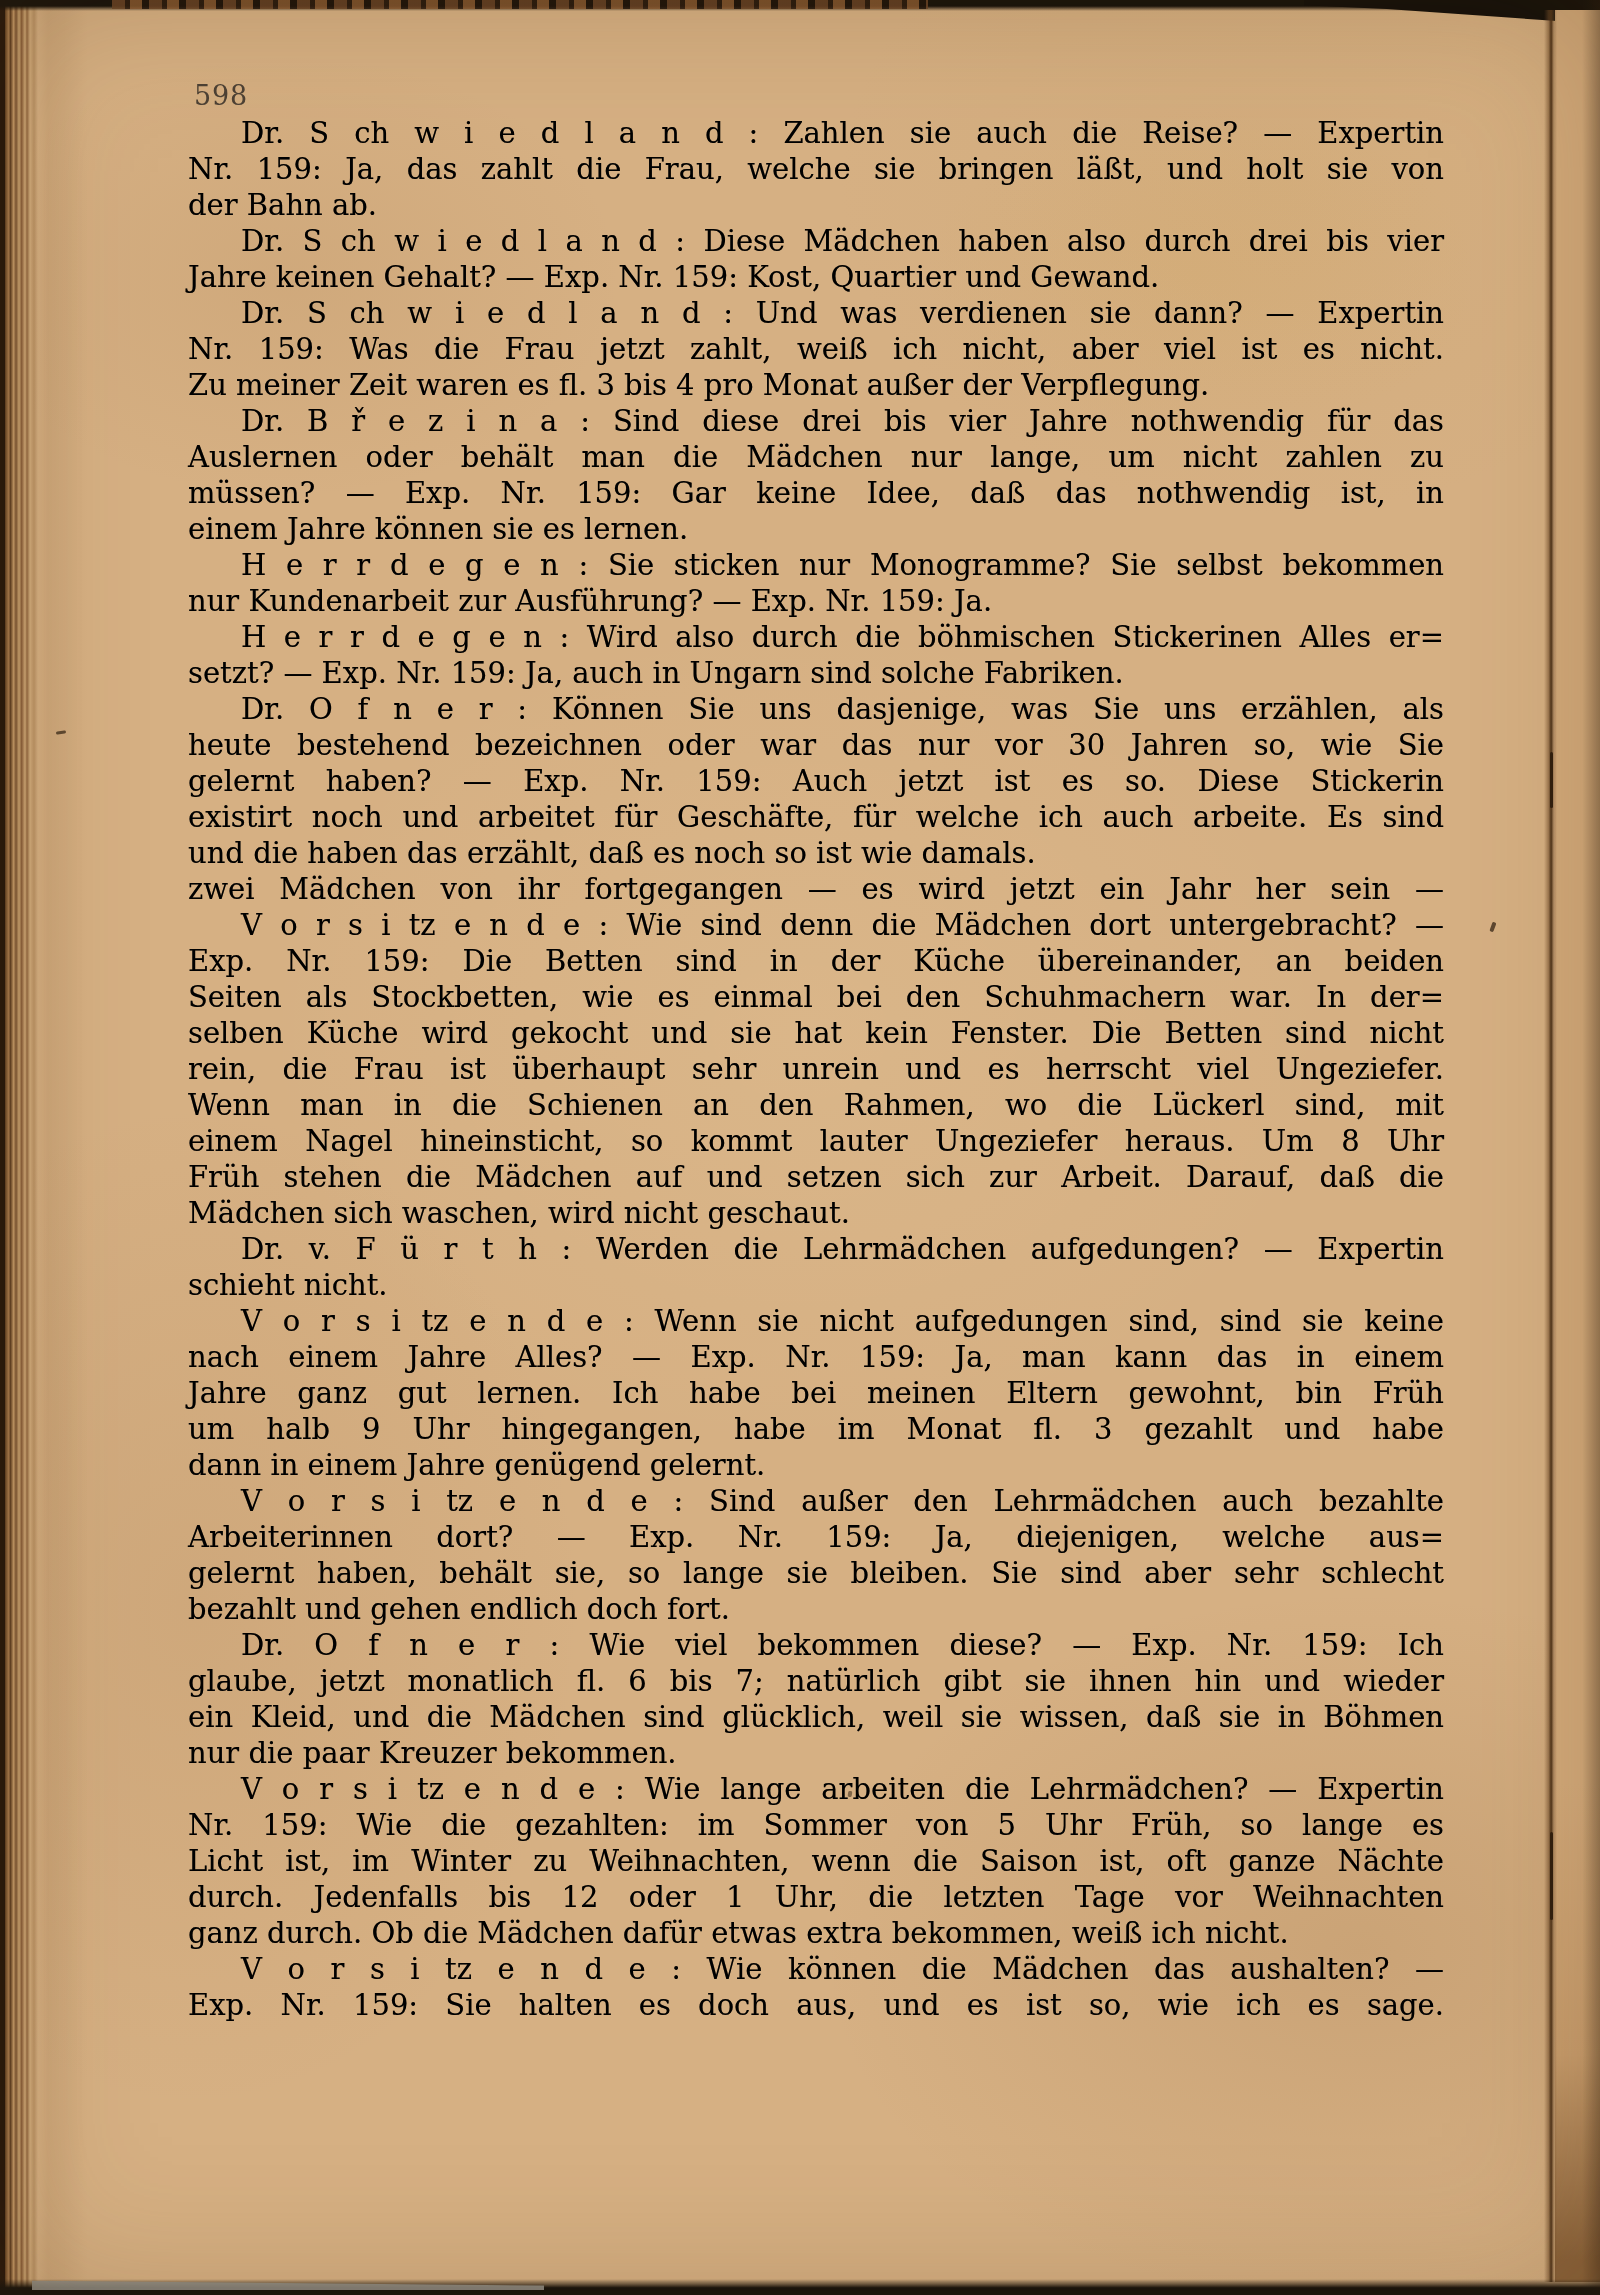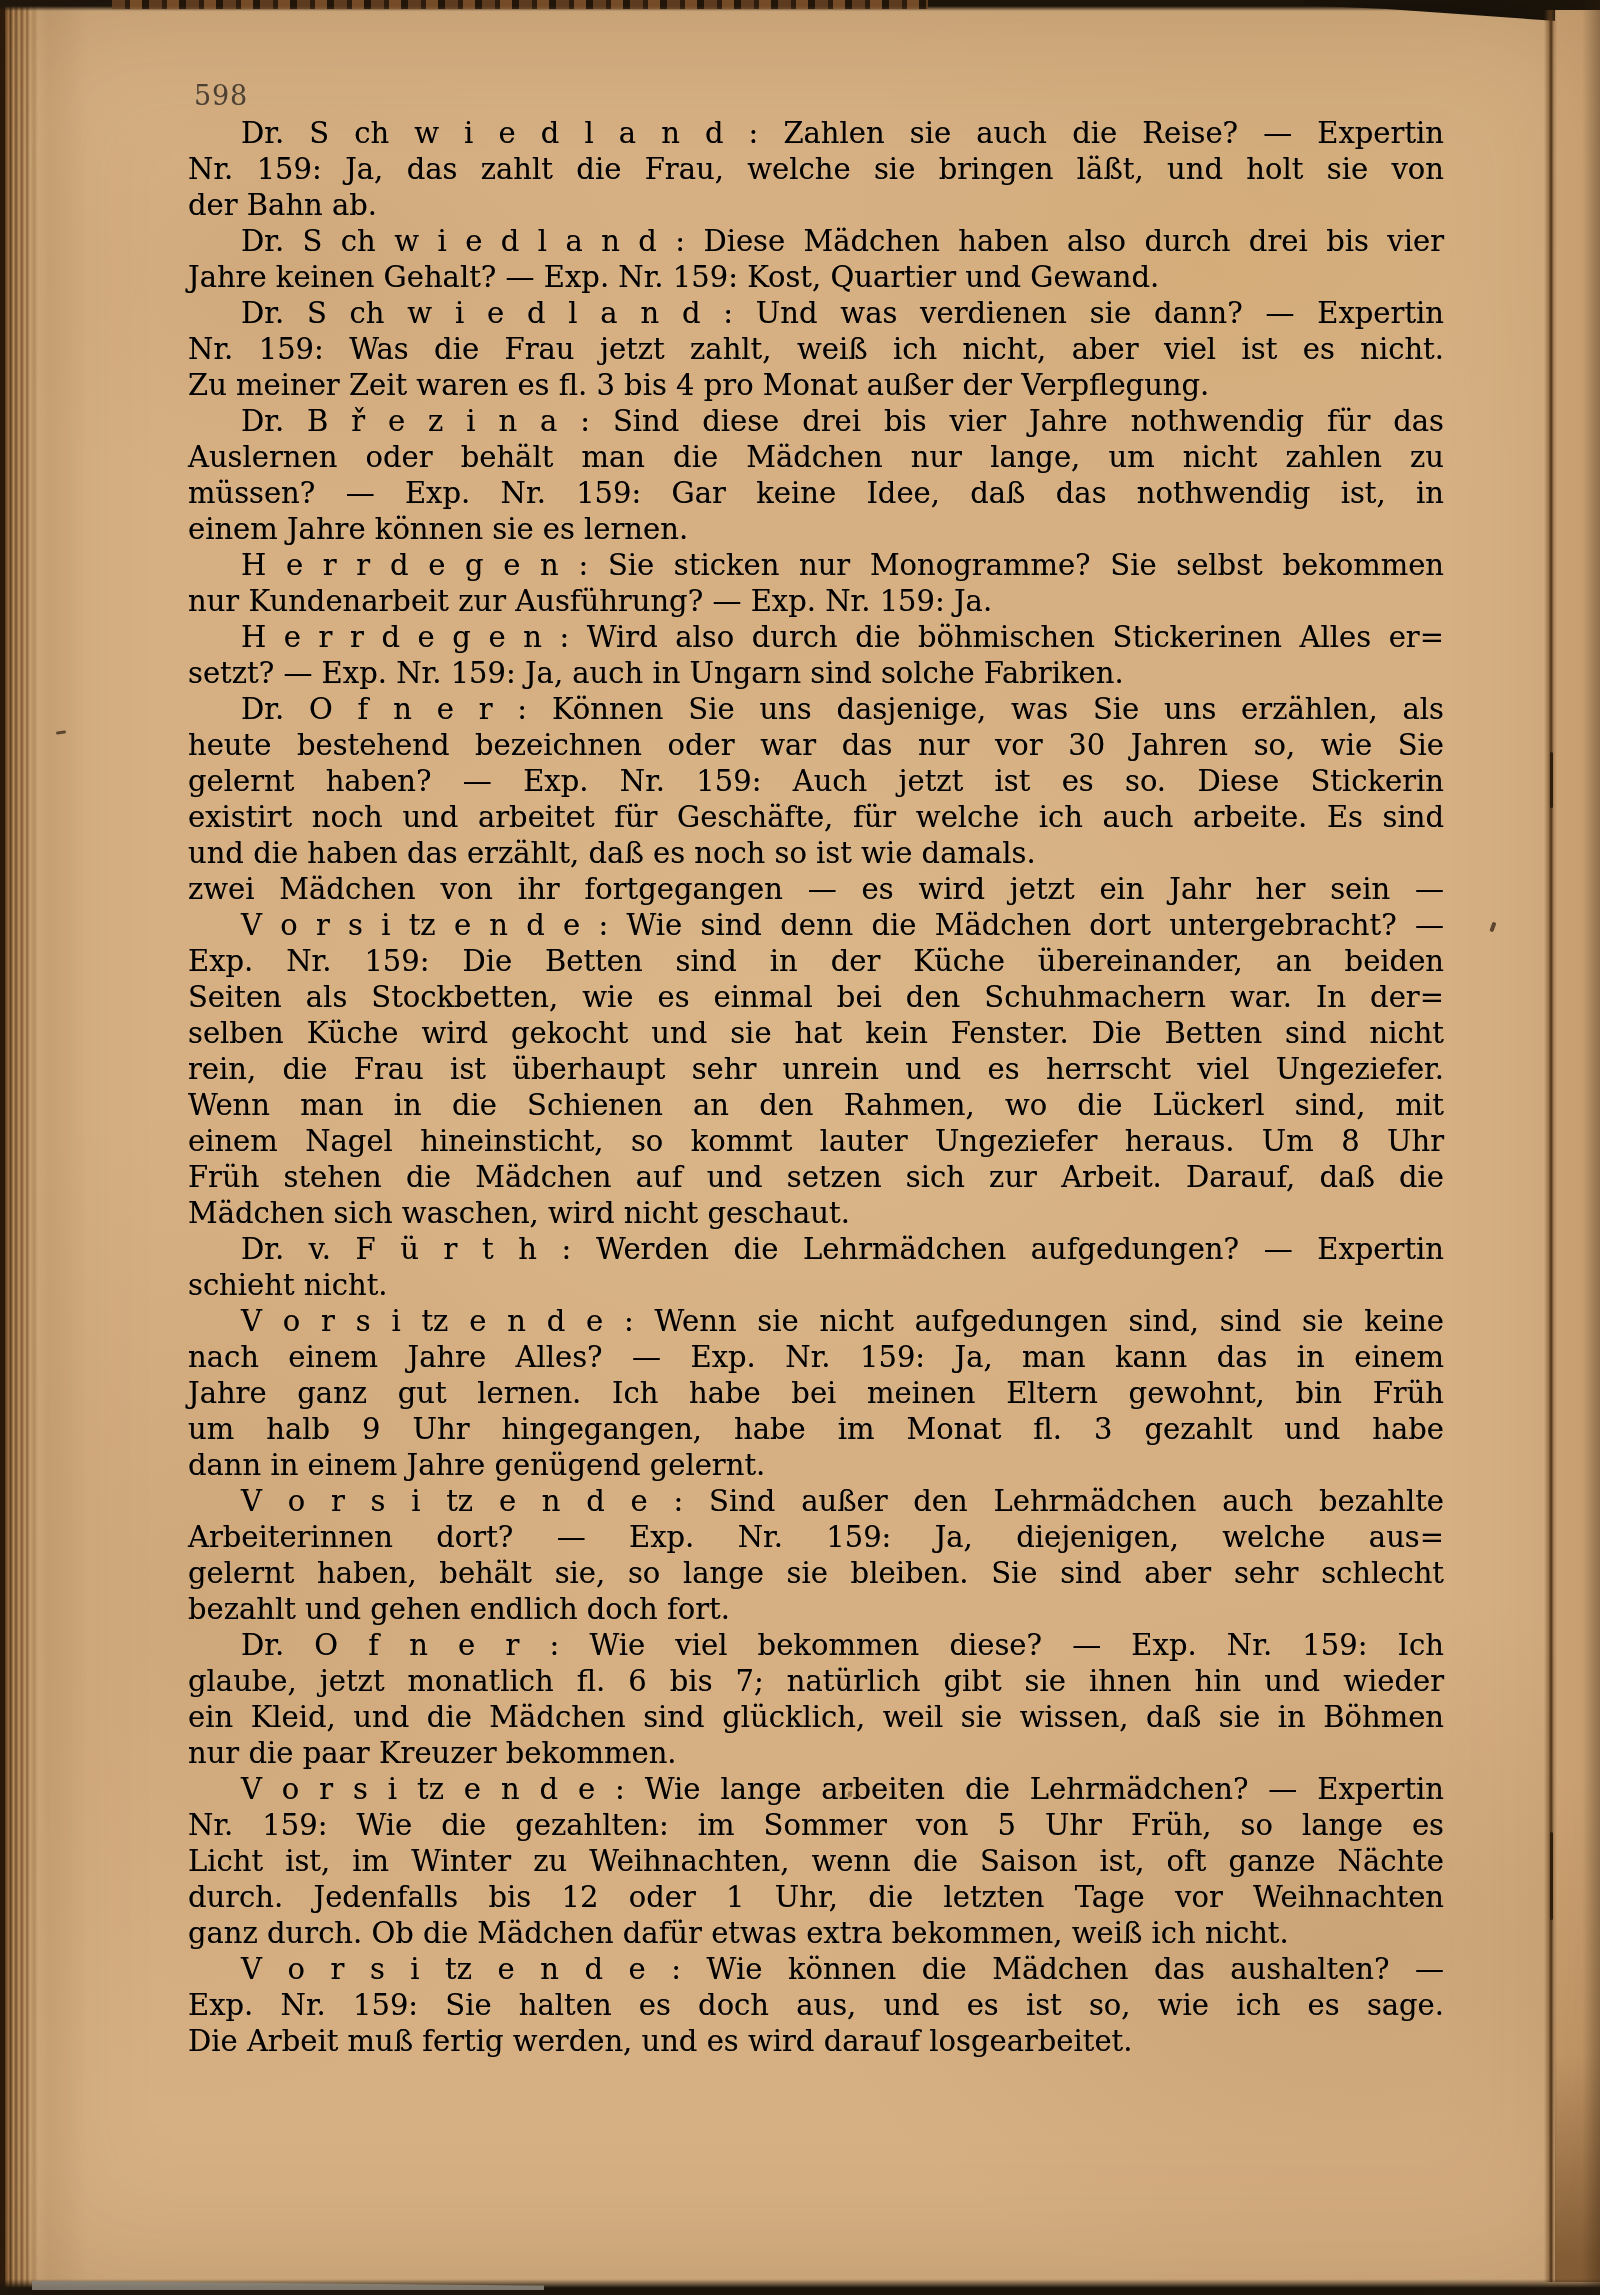--- a/index.html
+++ b/index.html
@@ -185,15 +185,14 @@
     <div class="line">glaube, jetzt monatlich fl. 6 bis 7; natürlich gibt sie ihnen hin und wieder</div>
     <div class="line">ein Kleid, und die Mädchen sind glücklich, weil sie wissen, daß sie in Böhmen</div>
     <div class="line last">nur die paar Kreuzer bekommen.</div>
     <div class="line first">V o r s i tz e n d e :  Wie  lange  arbeiten  die Lehrmädchen?  —  Expertin</div>
     <div class="line">Nr. 159:  Wie die gezahlten:  im Sommer von 5 Uhr Früh,  so lange es</div>
     <div class="line">Licht ist, im Winter zu Weihnachten,  wenn die Saison ist,  oft ganze Nächte</div>
     <div class="line">durch.  Jedenfalls  bis 12 oder 1 Uhr,  die  letzten  Tage  vor  Weihnachten</div>
     <div class="line last">ganz durch.  Ob die Mädchen dafür etwas extra bekommen, weiß ich nicht.</div>
     <div class="line first">V o r s i tz e n d e :  Wie  können  die  Mädchen  das  aushalten?  —</div>
     <div class="line">Exp.  Nr.  159:  Sie  halten  es  doch  aus,  und  es  ist  so,  wie  ich  es  sage.</div>
-    <div class="line last">Die Arbeit muß fertig werden, und es wird darauf losgearbeitet.</div>
   </div>
 
 
 </body></html>

